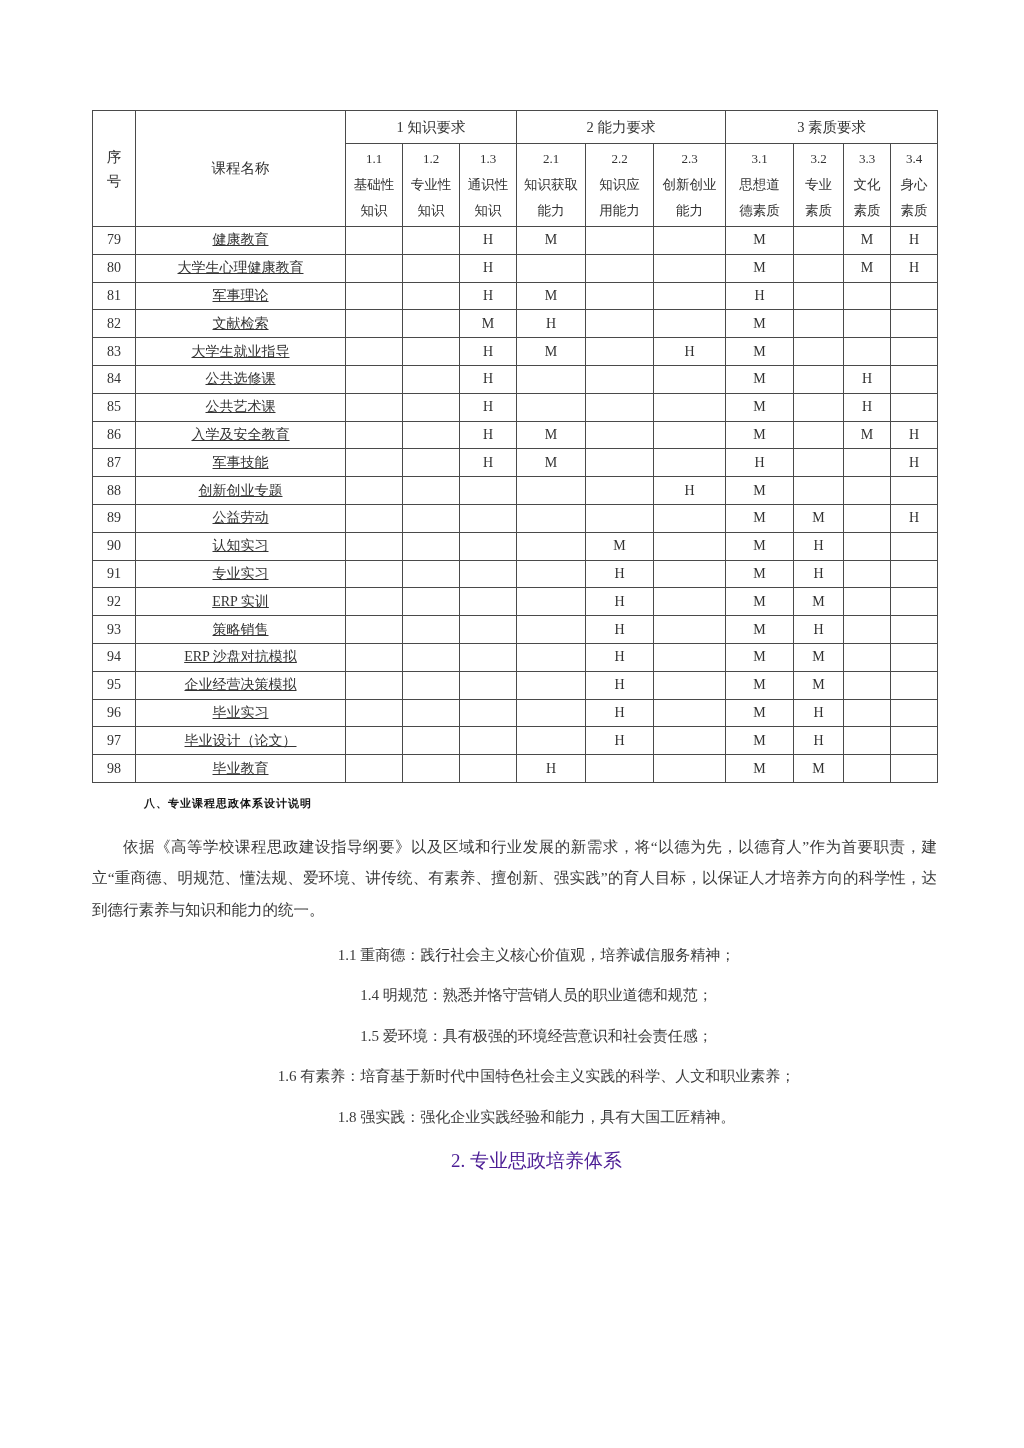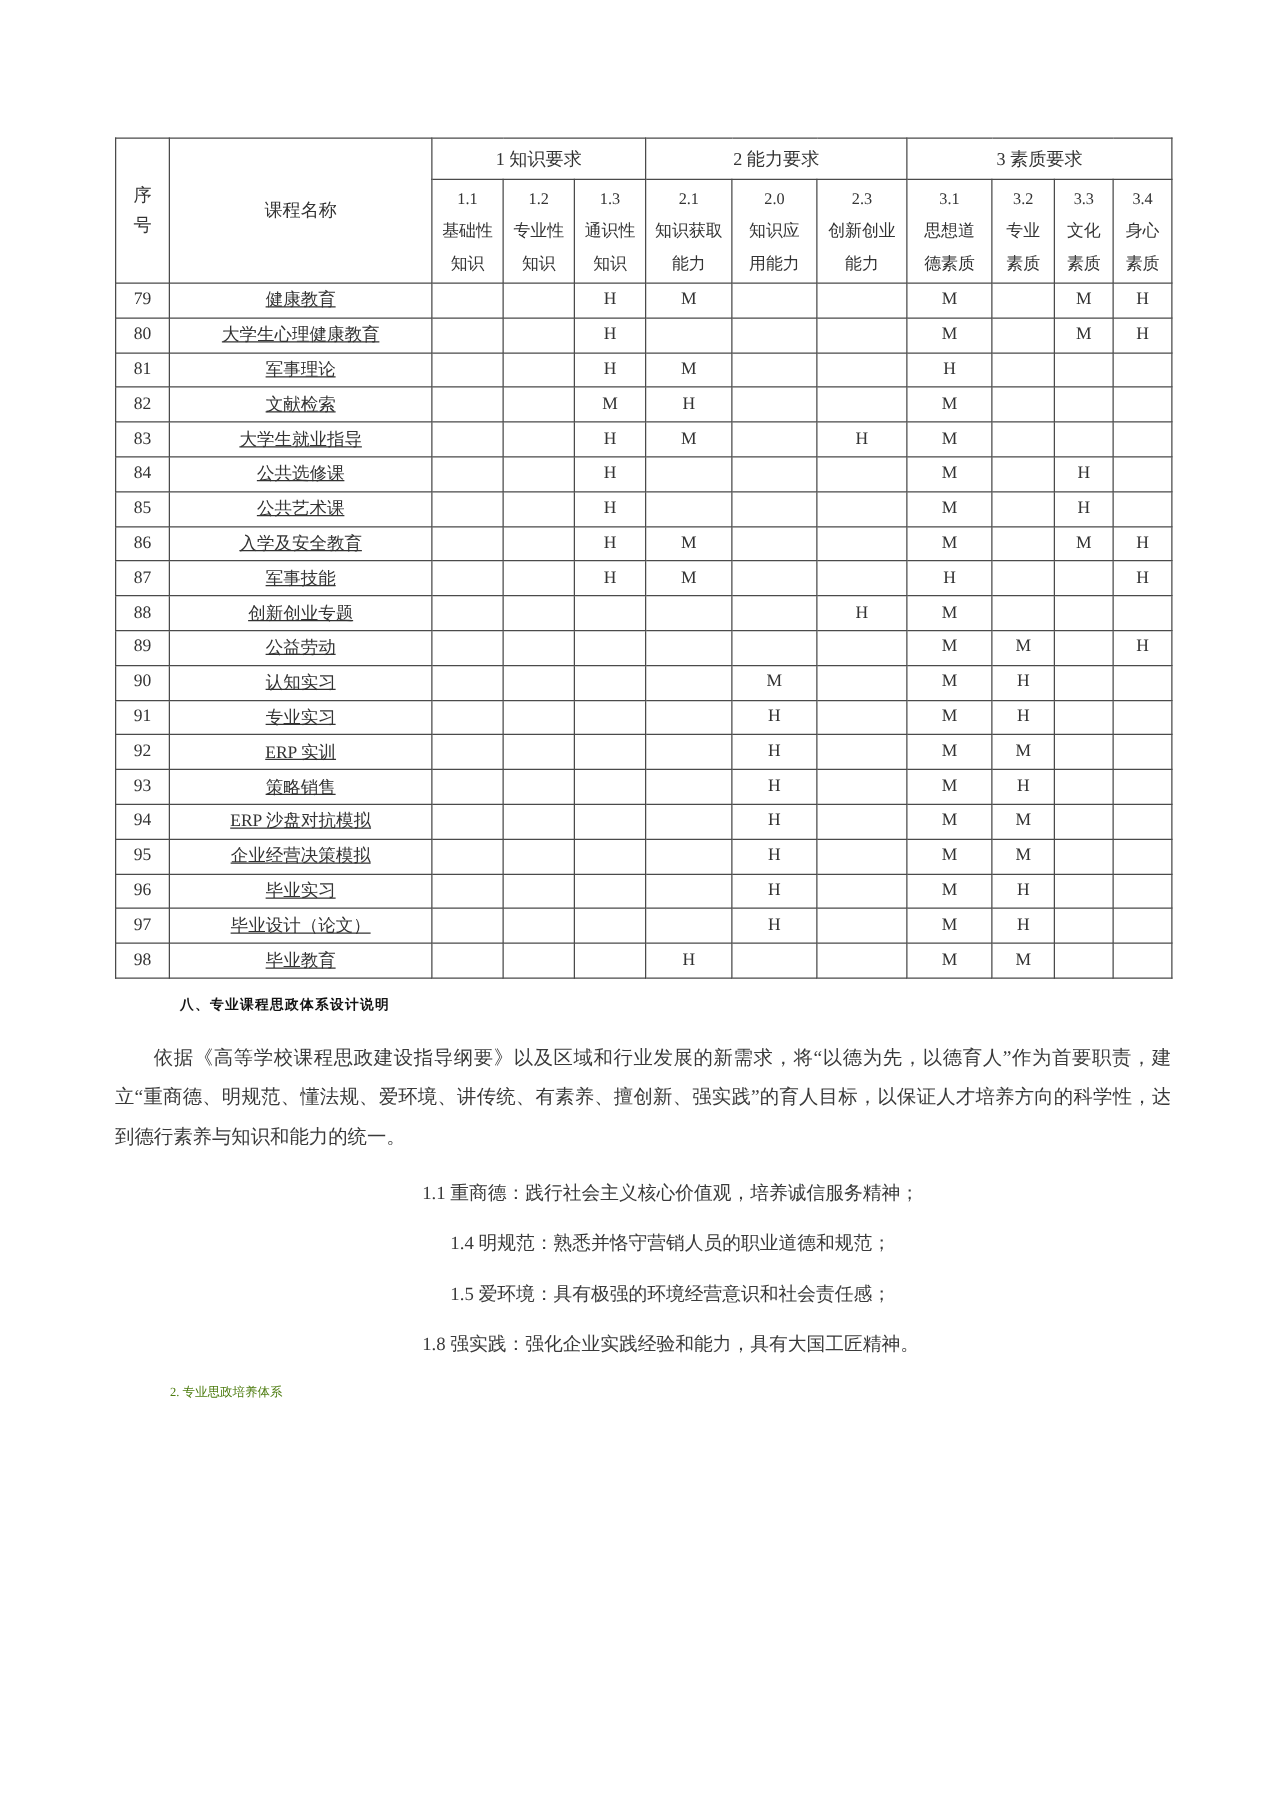--- a/index.html
+++ b/index.html
@@ -69,22 +69,23 @@
   }
   .goal-list { margin-top: 2px; text-align: center; }
   .goal-item {
     margin: 18.5px 0 0 44px;
     font-size: 15px;
     line-height: 22px;
     color: #3a3a3a;
   }
   .sub-title-2 {
     margin: 20px 0 0 44px;
-    font-size: 10px;
-    color: #4d7c0f;
+    font-size: 19px;
+    color: #4c1d95;
+    text-align: center;
   }
 </style>
 </head>
 <body>
 
 <div class="page">
   <div class="content">
 
     <table class="matrix">
       <colgroup>
@@ -128,21 +129,21 @@
               <div class="colnum">1.3</div>
               <div>通识性</div>
               <div>知识</div>
             </th>
             <th>
               <div class="colnum">2.1</div>
               <div>知识获取</div>
               <div>能力</div>
             </th>
             <th>
-              <div class="colnum">2.0</div>
+              <div class="colnum">2.2</div>
               <div>知识应</div>
               <div>用能力</div>
             </th>
             <th>
               <div class="colnum">2.3</div>
               <div>创新创业</div>
               <div>能力</div>
             </th>
             <th>
               <div class="colnum">3.1</div>
@@ -454,19 +455,20 @@
     <h2 class="section-heading">八、专业课程思政体系设计说明</h2>
 
 
     <p class="intro-para">依据《高等学校课程思政建设指导纲要》以及区域和行业发展的新需求，将“以德为先，以德育人”作为首要职责，建立“重商德、明规范、懂法规、爱环境、讲传统、有素养、擅创新、强实践”的育人目标，以保证人才培养方向的科学性，达到德行素养与知识和能力的统一。</p>
 
     <div class="goal-list">
 
     <p class="goal-item">1.1 重商德：践行社会主义核心价值观，培养诚信服务精神；</p>
         <p class="goal-item">1.4 明规范：熟悉并恪守营销人员的职业道德和规范；</p>
         <p class="goal-item">1.5 爱环境：具有极强的环境经营意识和社会责任感；</p>
+        <p class="goal-item">1.6 有素养：培育基于新时代中国特色社会主义实践的科学、人文和职业素养；</p>
         <p class="goal-item">1.8 强实践：强化企业实践经验和能力，具有大国工匠精神。</p>
       </div>
 
     <p class="sub-title-2">2. 专业思政培养体系</p>
 
   </div>
 </div>
 
 </body></html>

